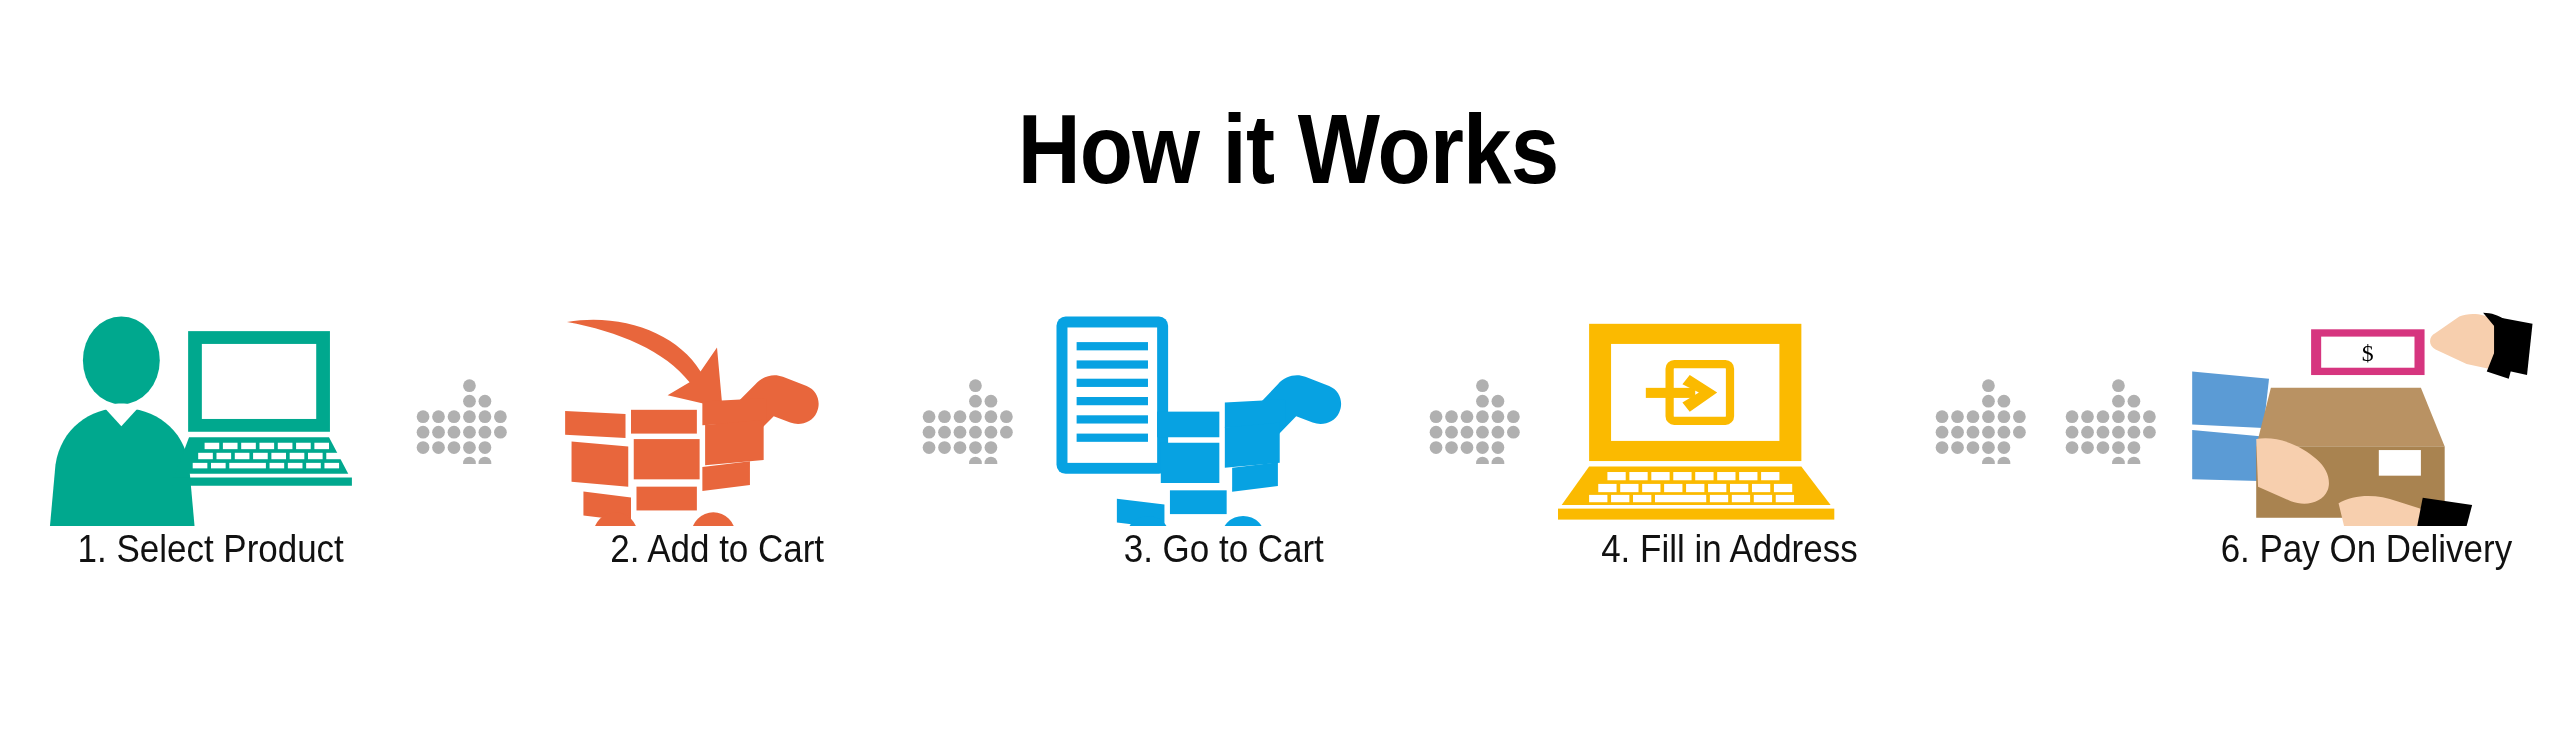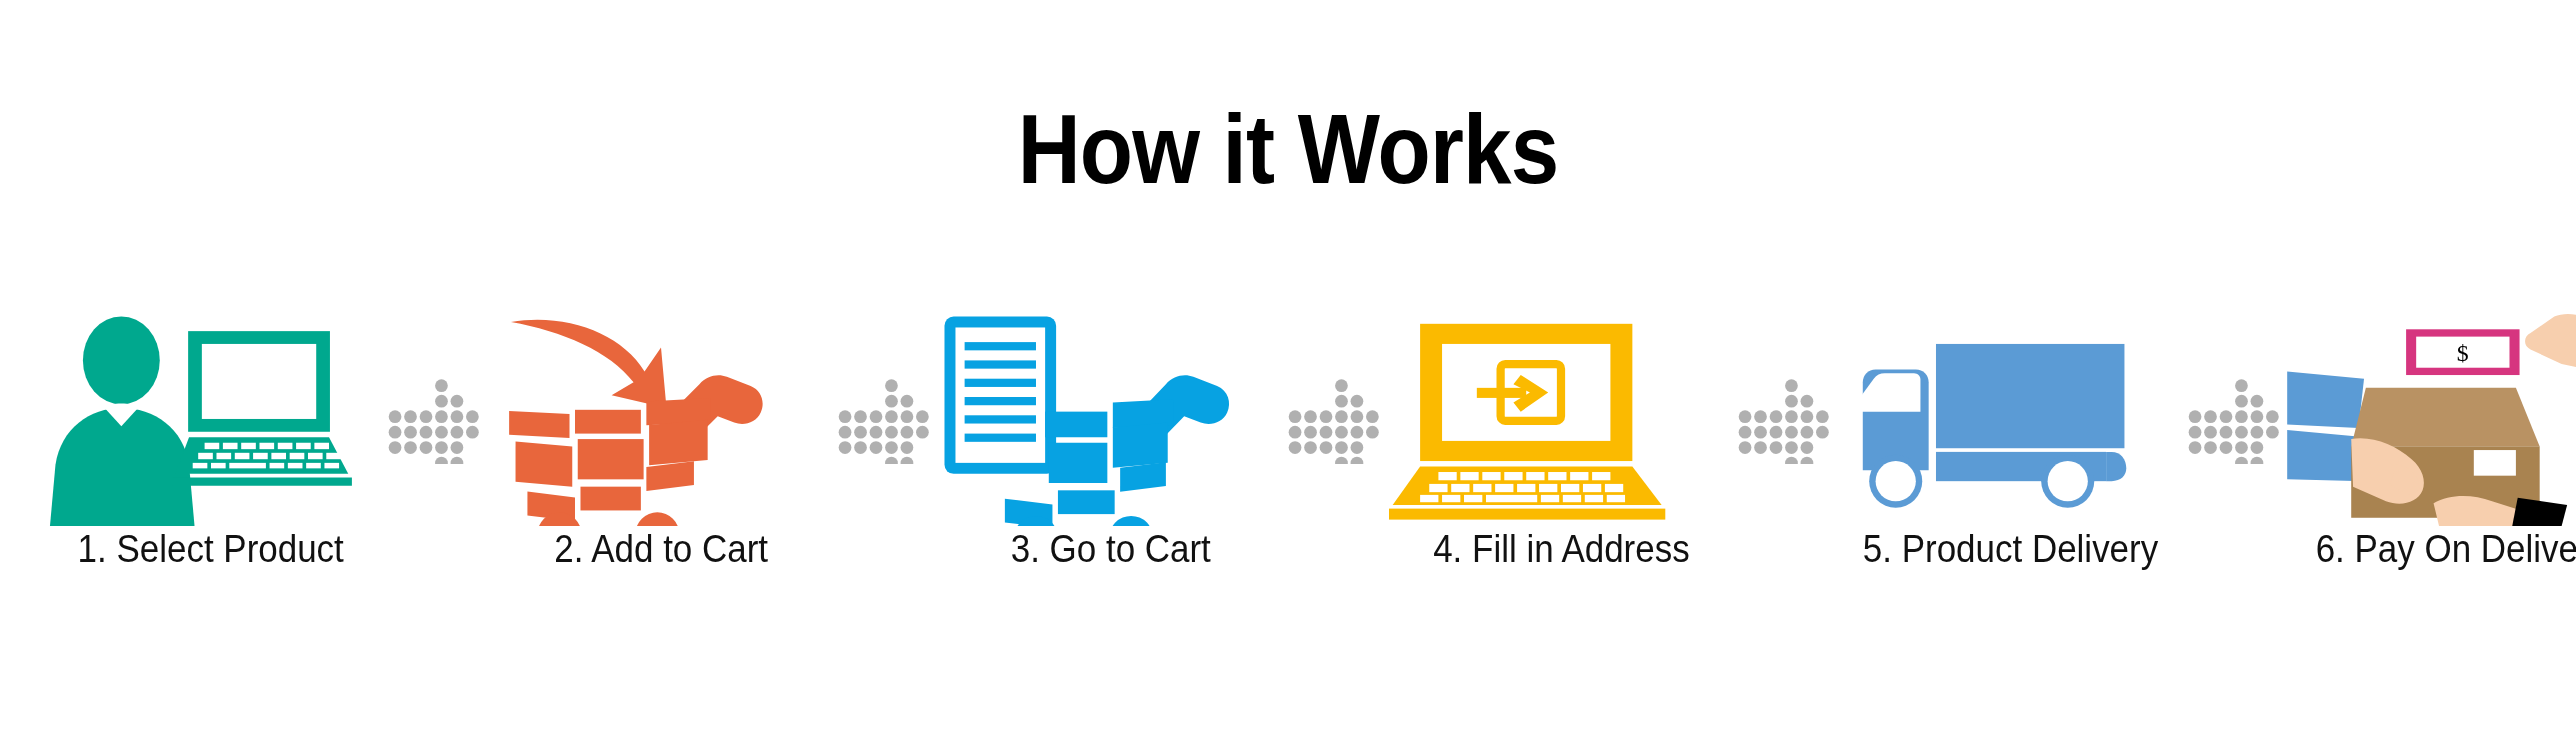--- a/index.html
+++ b/index.html
@@ -369,42 +369,20 @@
             <circle cx="45" cy="82" r="7"></circle>
           <circle cx="62" cy="82" r="7"></circle>
             <circle cx="79" cy="82" r="7"></circle>
           <circle cx="62" cy="99" r="7"></circle>
             <circle cx="79" cy="99" r="7"></circle>
           <circle cx="62" cy="116" r="7"></circle>
         </g>
       </svg>
     </div>
 
-    <div class="step">
-      <div class="icon-box">
-        <svg width="348" height="215" viewBox="0 0 380 235">
-          <g fill="#5B9BD5">
-
-            <rect x="108" y="36" width="206" height="114"></rect>
-
-            <path d="M28 128 L28 78 C28 70 34 64 42 64 L86 64 C94 64 100 70 100 78 L100 174 L28 174 Z"></path>
-            <path d="M24 96 L40 74 C43 70 47 68 52 68 L84 68 C88 68 91 71 91 75 L91 110 L24 110 Z" fill="#ffffff"></path>
-
-            <rect x="108" y="154" width="186" height="32"></rect>
-            <path d="M294 154 L300 154 C310 154 316 162 316 172 C316 180 310 186 300 186 L294 186 Z"></path>
-
-            <circle cx="64" cy="186" r="29" fill="#5B9BD5"></circle>
-            <circle cx="64" cy="186" r="22" fill="#ffffff"></circle>
-            <circle cx="252" cy="186" r="29" fill="#5B9BD5"></circle>
-            <circle cx="252" cy="186" r="22" fill="#ffffff"></circle>
-          </g>
-        </svg>
-      </div>
-      <div class="step-label">5. Product Delivery</div>
-    </div>
 
     <div class="sep">
       <svg width="102" height="91" viewBox="0 0 112 100">
         <g fill="#B0B0B0">
           <circle cx="62" cy="14" r="7"></circle>
           <circle cx="62" cy="31" r="7"></circle>
             <circle cx="79" cy="31" r="7"></circle>
           <circle cx="11" cy="48" r="7"></circle>
             <circle cx="28" cy="48" r="7"></circle>
             <circle cx="45" cy="48" r="7"></circle>

